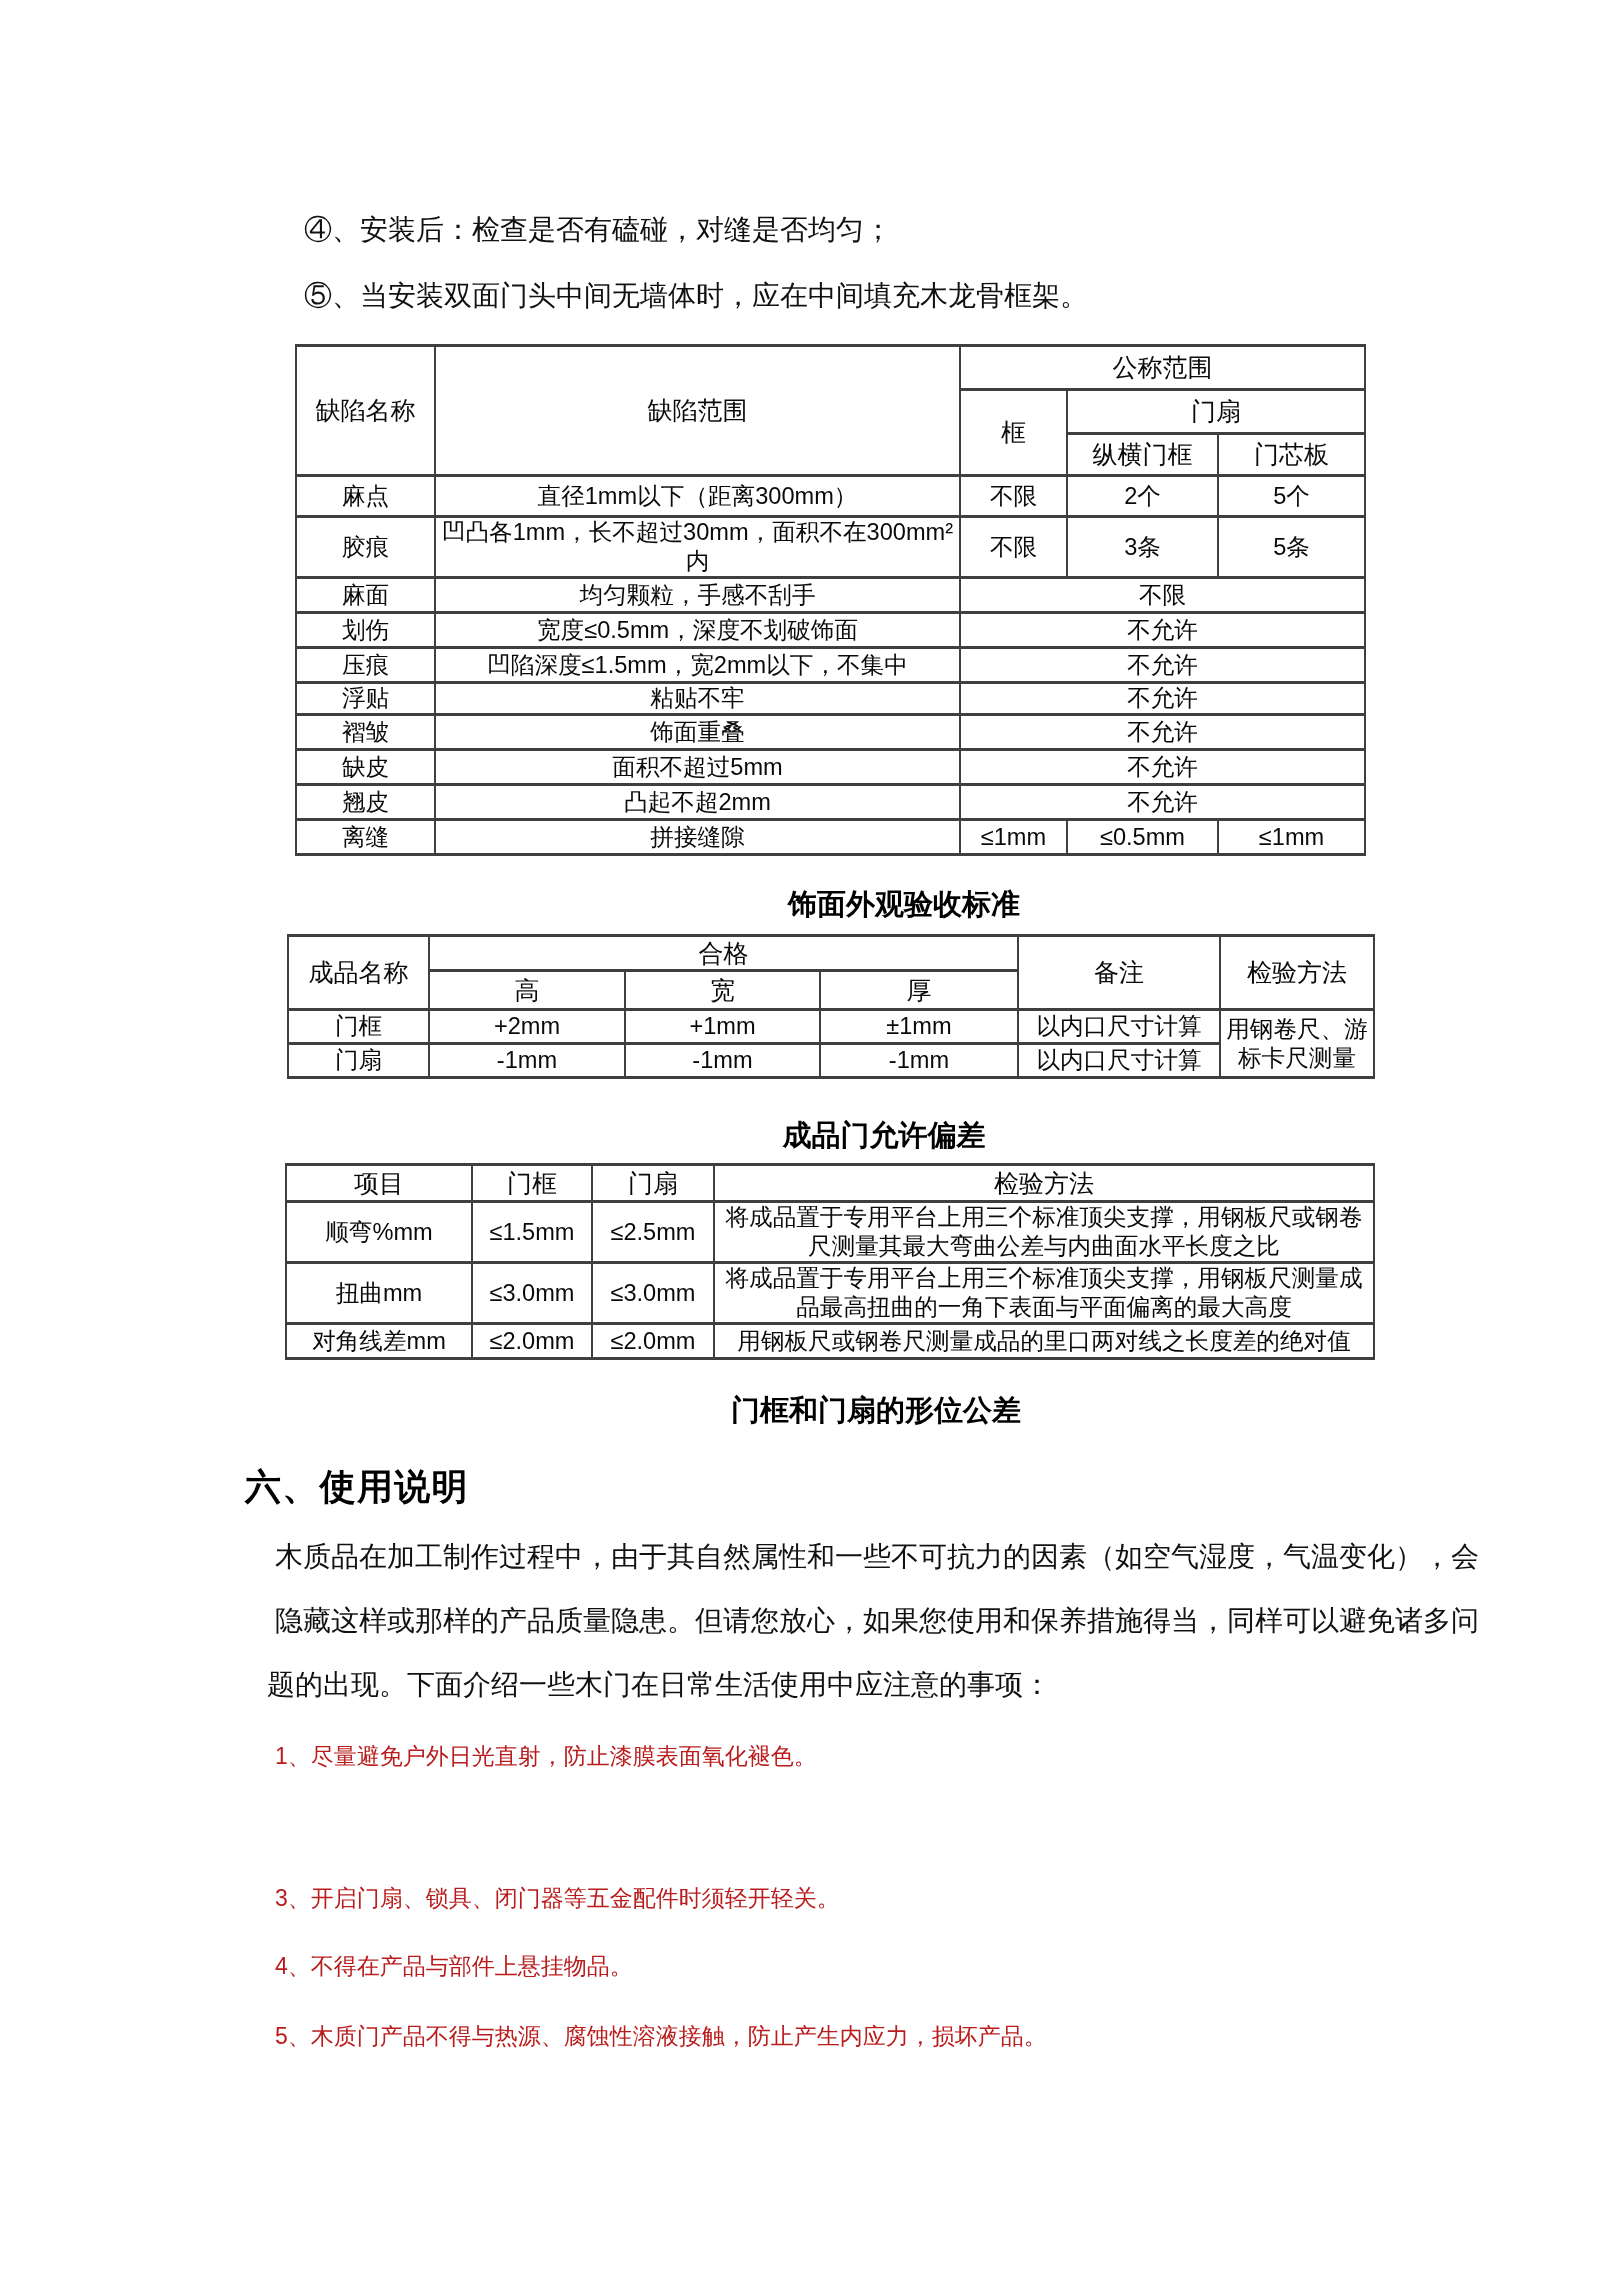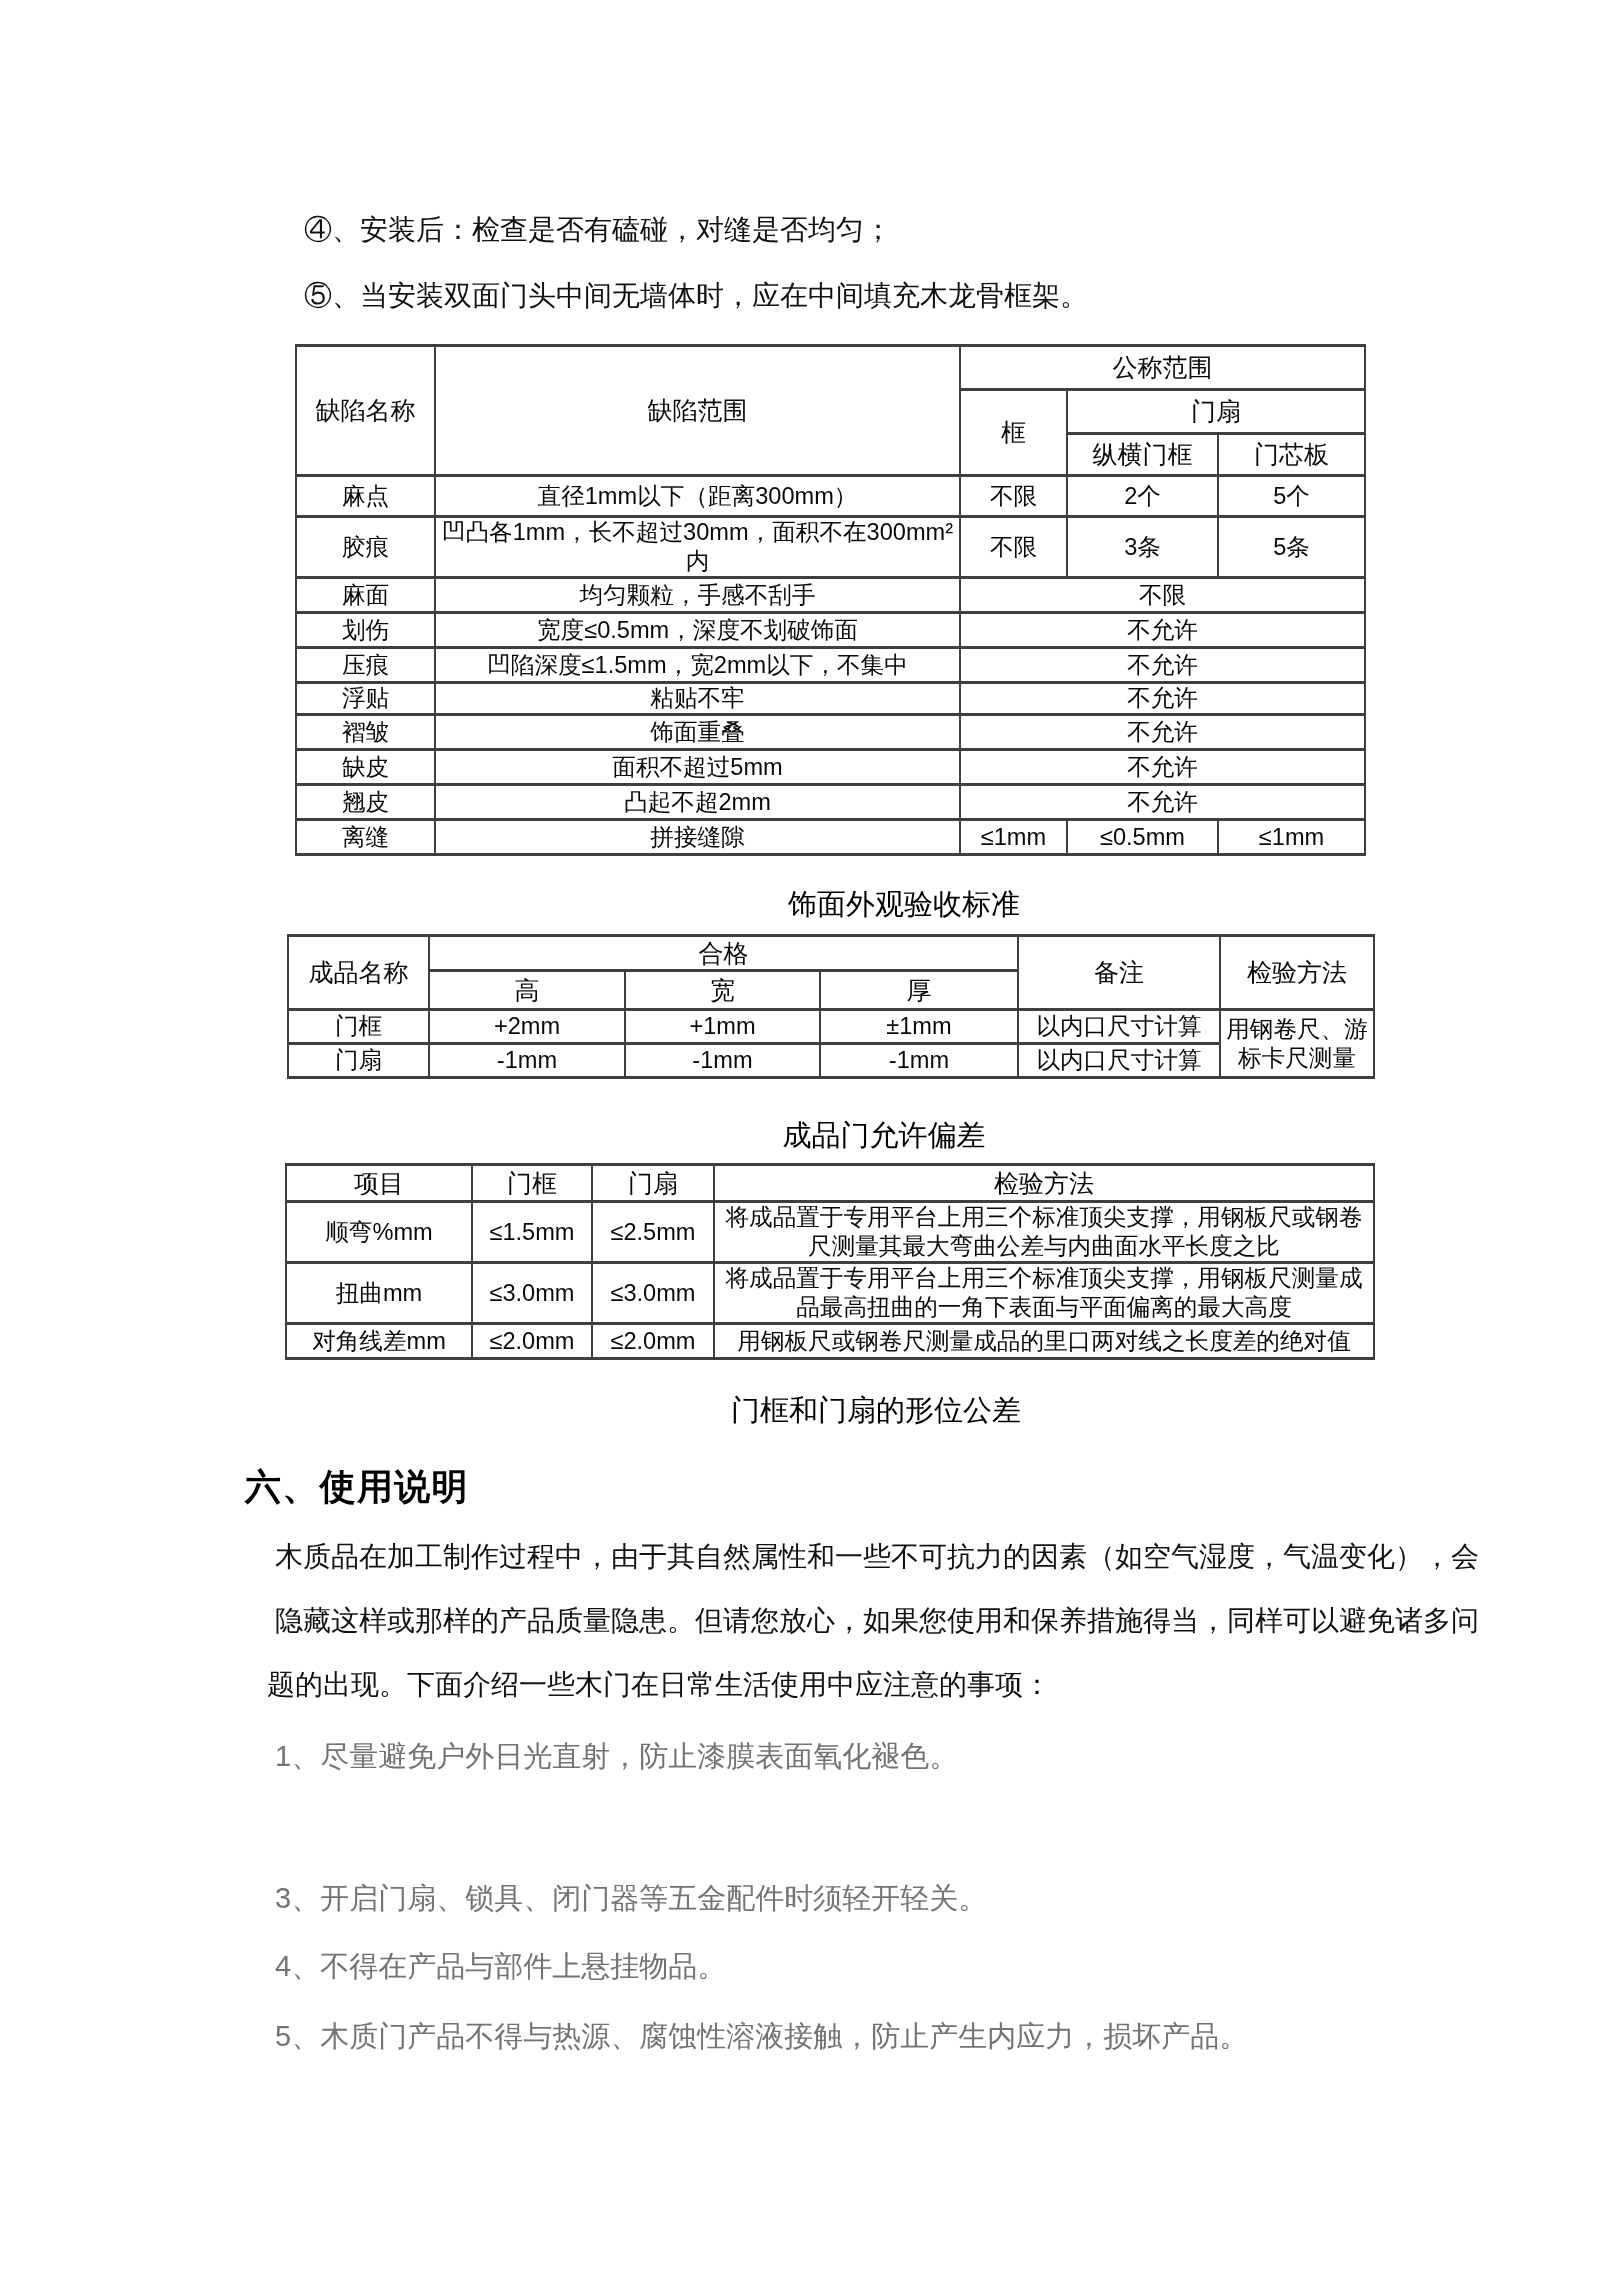--- a/index.html
+++ b/index.html
@@ -8,28 +8,28 @@
     background:#ffffff;
     font-family:"Liberation Sans", sans-serif;
     color:#000;
   }
   .page { position:relative; width:1623px; height:2295px; overflow:hidden;padding-left:41px; }
 
   .abs { position:absolute; white-space:nowrap; }
 
   .intro-line { font-size:28px; line-height:33px; color:#111; }
   .body-line  { font-size:28px; line-height:33px; color:#111;text-align:right; }
-  .tip-line   { font-size:29px; line-height:33px; color:#737373; }
+  .tip-line   { font-size:23px; line-height:33px; color:#b91c1c; }
 
   .section-heading {
     font-size:36px; font-weight:bold; color:#000; letter-spacing:1.3px;
   }
 
   .tbl-caption {
-    font-size:29px; font-weight:normal; text-align:center; color:#000;
+    font-size:29px; font-weight:bold; text-align:center; color:#000;
   }
 
   table.tbl {
     border-collapse:collapse; table-layout:fixed;
     position:absolute;
   }
   table.tbl th, table.tbl td {
     border:2px solid #3f3f3f;
     border-top-width:3.3px; border-bottom-width:3.3px;
     text-align:center; vertical-align:middle;

